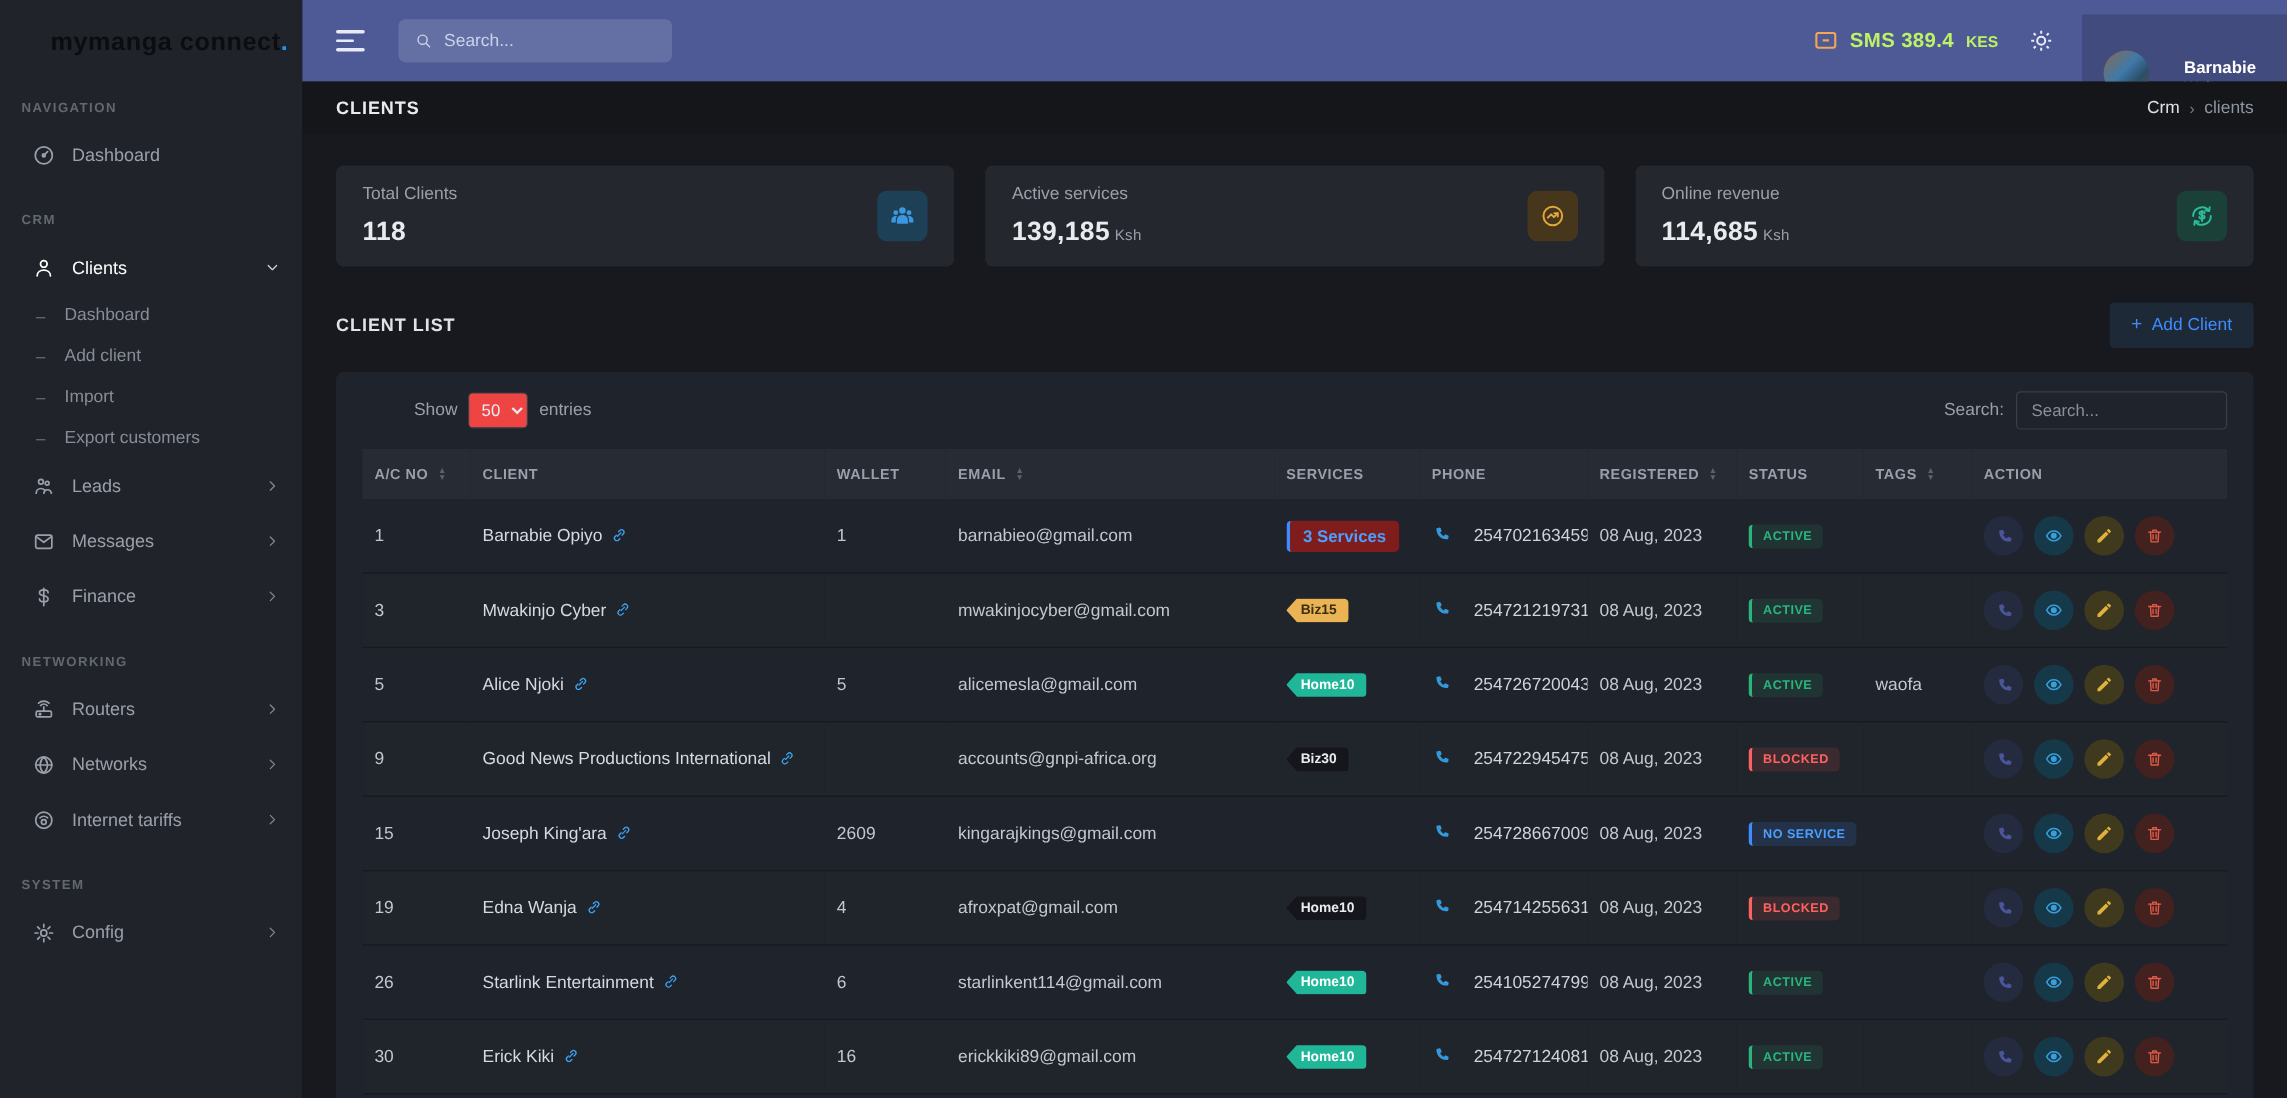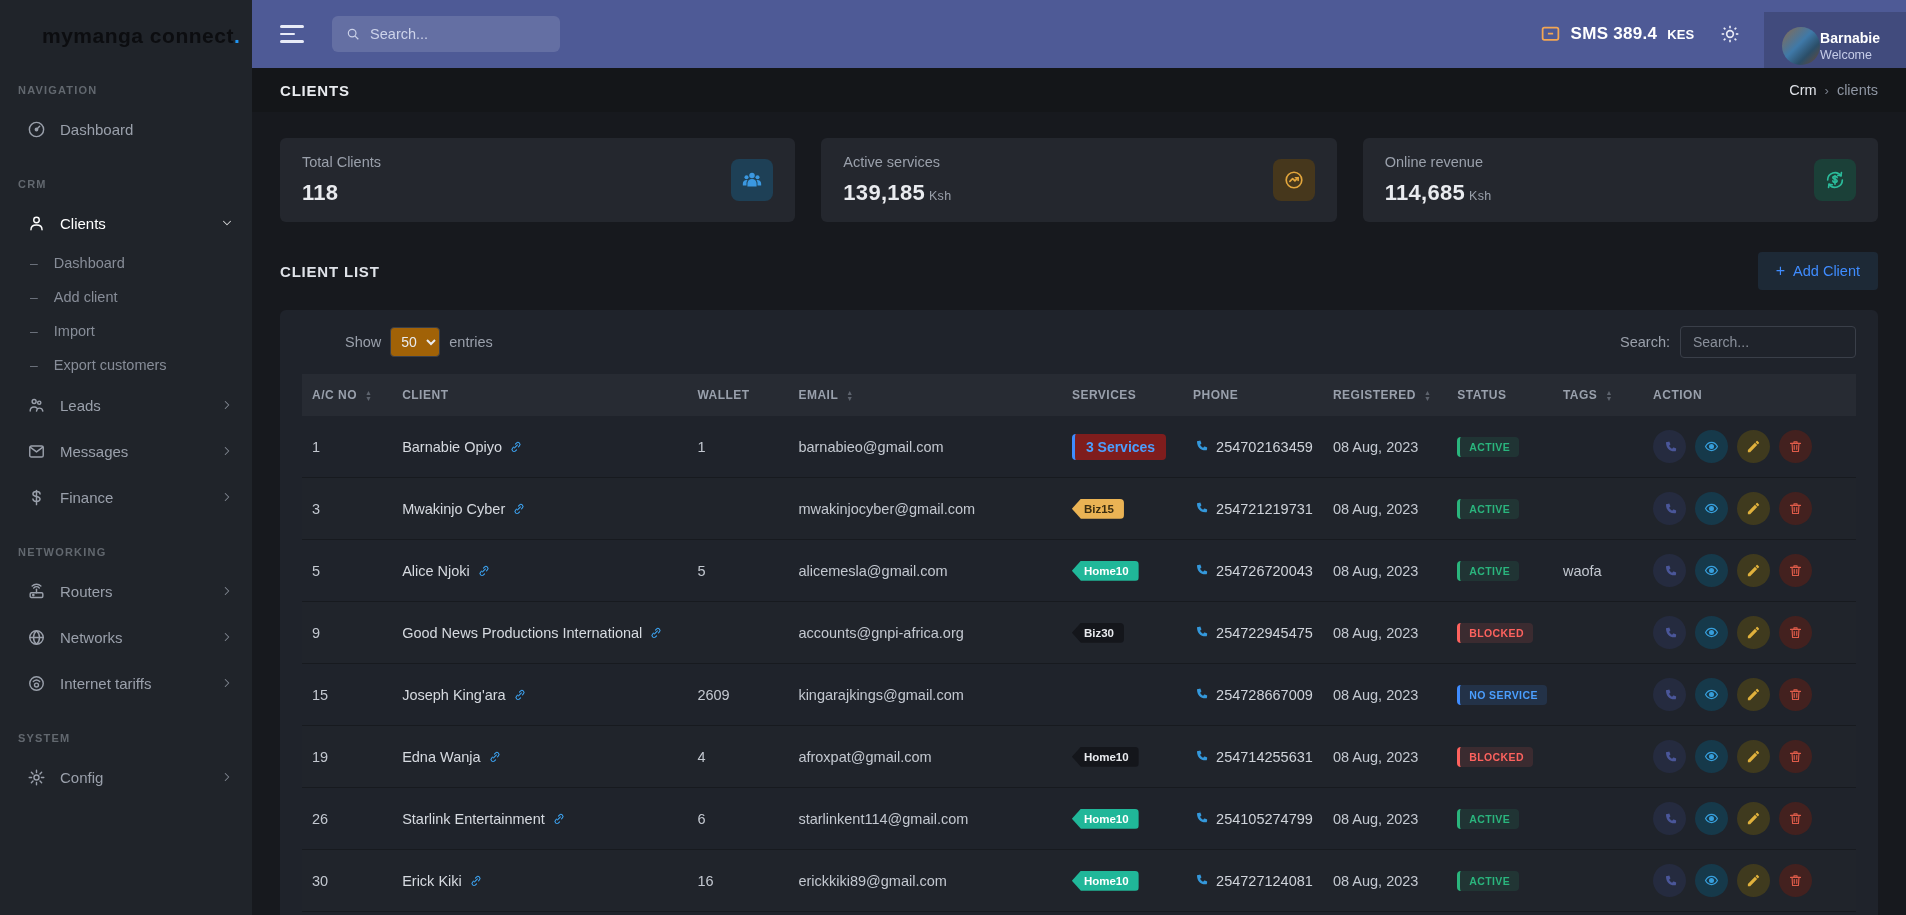--- a/index.html
+++ b/index.html
@@ -36,28 +36,28 @@
   .menu-btn i { display:block; height:2.5px; background:#e8ebf7; border-radius:2px; }
   .menu-btn i:nth-child(1){ width:24px; } .menu-btn i:nth-child(2){ width:15px; }
   .menu-btn i:nth-child(3){ width:24px; }
   .top-search { display:flex; align-items:center; gap:10px; background:rgba(255,255,255,.13);
     border-radius:6px; height:36px; width:228px; padding:0 14px; }
   .top-search svg { width:16px; height:16px; stroke:#cdd3ea; }
   .top-search input { background:transparent; border:none; outline:none; color:#e8ebf7;
     font-size:14.5px; width:100%; font-family:inherit; }
   .top-search input::placeholder { color:#cdd3ea; }
   .top-right { margin-left:auto; display:flex; align-items:center; height:100%; }
-  .sms { display:flex; align-items:center; gap:10px; color:#ffffff; cursor:pointer; }
+  .sms { display:flex; align-items:center; gap:10px; color:#bef264; cursor:pointer; }
   .sms svg { width:21px; height:21px; stroke:#f3a653; }
   .sms .sms-text { font-size:17px; font-weight:700; letter-spacing:.3px; }
   .sms .sms-cur { font-size:13px; font-weight:700; }
   .theme-toggle { margin:0 24px 0 26px; cursor:pointer; display:flex; }
   .theme-toggle svg { width:20px; height:20px; stroke:#e8eaf6; }
-  .user-box { height:100%; background:rgba(0,0,0,.16); display:flex; align-items:center;
-    gap:0; padding:0 26px 0 18px; cursor:pointer;margin-top:23px; }
+  .user-box { height:100%; background:rgba(0,0,0,.16); display:flex; align-items:flex-end;
+    gap:29px; padding:0 26px 0 18px; cursor:pointer;margin-top:23px; }
   .avatar { width:38px; height:38px; border-radius:50%; overflow:hidden; flex-shrink:0;
     background:linear-gradient(135deg,#8a6a4f 0%,#3f79a8 45%,#2b4e68 70%,#6e4a38 100%); }
   .user-name { font-size:14px; font-weight:700; color:#ffffff; line-height:1.3; }
   .user-sub { font-size:12.5px; color:#c6cde8; }
 
   .page-header { height:44px; background:#141619; display:flex; align-items:center;
     justify-content:space-between; padding:0 28px; }
   .page-title { font-size:15px; font-weight:800; letter-spacing:.8px; color:#e9ebef; }
   .breadcrumb { display:flex; align-items:center; gap:8px; font-size:14.5px; }
   .breadcrumb .bc-parent { color:#dfe2e8; cursor:pointer; }
@@ -82,21 +82,21 @@
   .list-title { font-size:15px; font-weight:800; letter-spacing:.8px; color:#dfe2e8; }
   .add-btn { background:#1d2936; color:#3f8cff; border:none; border-radius:4px; height:38px;
     padding:0 18px; font-size:14.5px; font-family:inherit; cursor:pointer; display:flex;
     align-items:center; gap:8px; }
   .add-btn .plus { font-size:16px; }
 
   
   .table-card { background:#1f232b; border-radius:6px 6px 0 0; padding:16px 22px 0; }
   .controls { display:flex; justify-content:space-between; align-items:center; margin-bottom:16px;margin-left:43px; }
   .show-group { display:flex; align-items:center; gap:9px; color:#9aa0ab; font-size:14.5px; }
-  .show-group select { background:#a16207; color:#e9ebef; border:1px solid #3a3f49;
+  .show-group select { background:#ef4444; color:#e9ebef; border:1px solid #3a3f49;
     border-radius:4px; height:30px; padding:0 6px; font-size:14px; font-family:inherit; }
   .search-group { display:flex; align-items:center; gap:10px; color:#9aa0ab; font-size:14.5px; }
   .search-group input { background:transparent; border:1px solid #3a3f49; border-radius:4px;
     height:32px; width:176px; padding:0 12px; color:#e9ebef; font-size:14px; font-family:inherit;
     outline:none; }
   .search-group input::placeholder { color:#8a909b; }
 
   table { width:100%; border-collapse:collapse; table-layout:fixed; }
   thead th { background:#272b33; text-align:left; padding:14px 10px; font-size:12px;
     font-weight:700; letter-spacing:.5px; color:#99a0ac; white-space:nowrap; }
@@ -113,21 +113,21 @@
 
   .ribbon { display:inline-block; font-size:11.5px; font-weight:700; padding:4px 10px 4px 12px;
     color:#fff; clip-path:polygon(9px 0,100% 0,100% 100%,9px 100%,0 50%);
     border-radius:0 4px 4px 0; }
   .ribbon.amber { background:#eab354; color:#3c2e10; }
   .ribbon.teal { background:#20b799; }
   .ribbon.dark { background:#14161b; color:#e9ebef; }
   .badge-count { display:inline-block; font-size:14px; font-weight:700; color:#4b9fff;
     background:#7f1d1d; border-left:3px solid #3f8cff; border-radius:4px; padding:5px 11px; }
 
-  .phone-cell { display:flex; align-items:center; gap:8px; }
+  .phone-cell { display:flex; align-items:center; gap:20px; }
   .phone-cell svg { width:15px; height:15px; fill:#3498db; flex-shrink:0; }
   .phone-num { color:#cfd3da; }
 
   .pill { display:inline-block; font-size:10.5px; font-weight:700; letter-spacing:.4px;
     padding:4px 9px; border-radius:4px; border-left:3px solid; }
   .pill.active { color:#2ab57d; border-color:#2ab57d; background:rgba(42,181,125,.12); }
   .pill.blocked { color:#fd625e; border-color:#fd625e; background:rgba(253,98,94,.12); }
   .pill.noservice { color:#4b9fff; border-color:#3f8cff; background:rgba(63,140,255,.14); }
 
   .actions { display:flex; gap:9px; }

